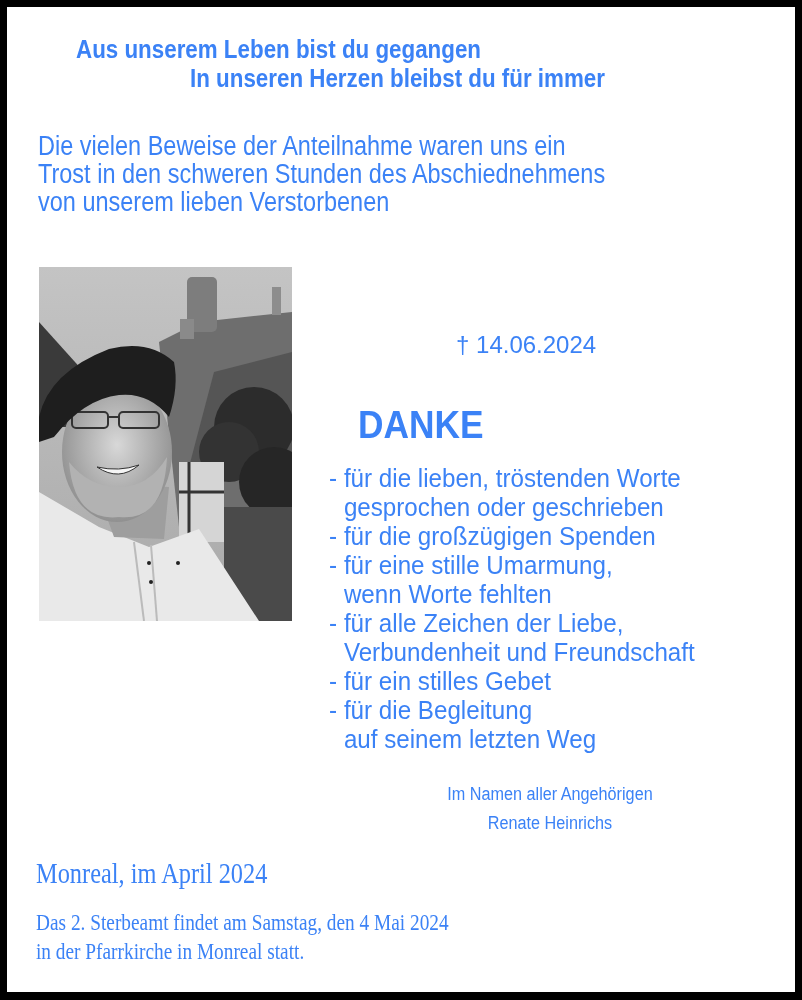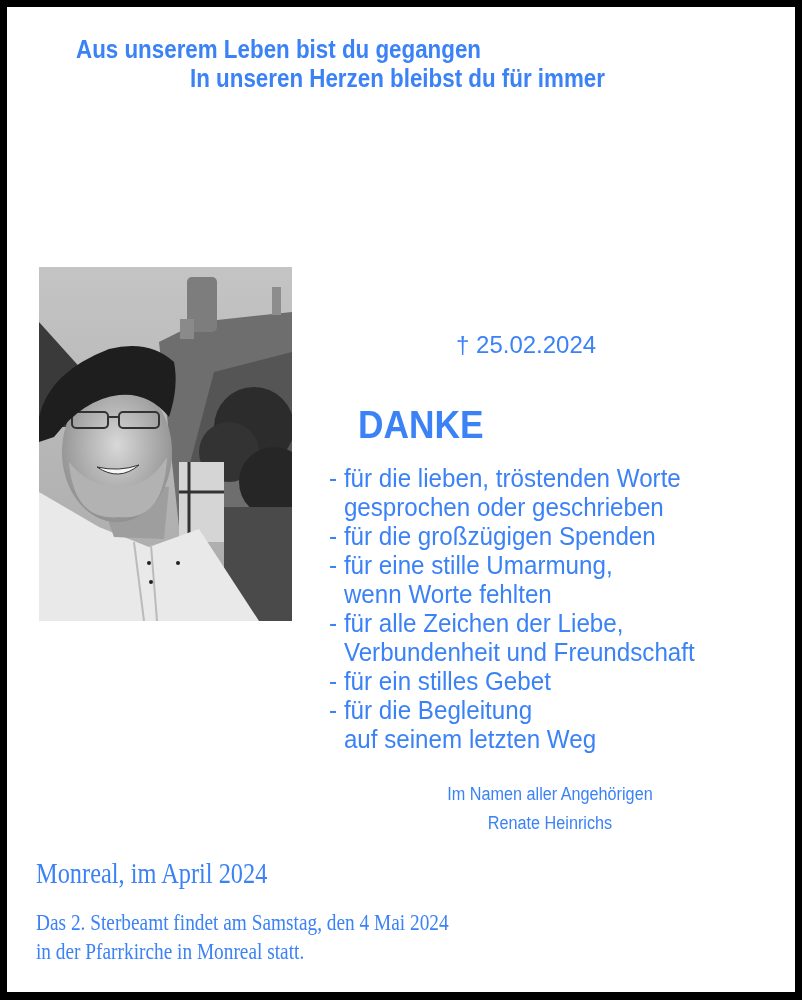--- a/index.html
+++ b/index.html
@@ -37,20 +37,27 @@
 
 <div class="card">
 
   <div class="abs sans motto" style="left:69px; top:28px;">
     <span class="cond" style="transform:scaleX(0.86);">Aus unserem Leben bist du gegangen</span>
   </div>
   <div class="abs sans motto" style="left:183px; top:57px;">
     <span class="cond" style="transform:scaleX(0.86);">In unseren Herzen bleibst du für immer</span>
   </div>
 
+  <div class="abs sans intro" style="left:31px; top:125px;">
+    <div class="cond" style="transform:scaleX(0.87);">
+      <div>Die vielen Beweise der Anteilnahme waren uns ein</div>
+      <div>Trost in den schweren Stunden des Abschiednehmens</div>
+      <div>von unserem lieben Verstorbenen</div>
+    </div>
+  </div>
 
   <div class="photo">
     <svg width="253" height="354" viewBox="0 0 253 354" xmlns="http://www.w3.org/2000/svg">
       <defs>
         <linearGradient id="sky" x1="0" y1="0" x2="0" y2="1">
           <stop offset="0" stop-color="#c4c4c4"></stop>
           <stop offset="1" stop-color="#a9a9a9"></stop>
         </linearGradient>
         <radialGradient id="face" cx="0.5" cy="0.45" r="0.6">
           <stop offset="0" stop-color="#d8d8d8"></stop>
@@ -96,21 +103,21 @@
       <rect x="33" y="145" width="36" height="16" rx="4" fill="none" stroke="#333" stroke-width="2"></rect>
       <rect x="80" y="145" width="40" height="16" rx="4" fill="none" stroke="#333" stroke-width="2"></rect>
       <line x1="69" y1="150" x2="80" y2="150" stroke="#333" stroke-width="2"></line>
 
       <path d="M0 150 Q10 105 70 82 Q110 72 135 95 Q140 120 130 150 Q110 125 80 128 Q45 132 15 170 L0 175 Z" fill="#1e1e1e"></path>
     </svg>
   </div>
 
   <div class="abs sans date" style="left:449px; top:324px;">
     <span>†</span>
-    <span>25.02.2024</span>
+    <span>14.06.2024</span>
   </div>
 
   <div class="abs sans danke" style="left:335px; top:398px;">
     <span class="cond" style="transform:scaleX(0.93);">DANKE</span>
   </div>
 
   <div class="abs sans list" style="left:322px; top:457px;">
     <div class="cond" style="transform:scaleX(0.93);">
       <div class="item">
         <span class="dash">-</span>

